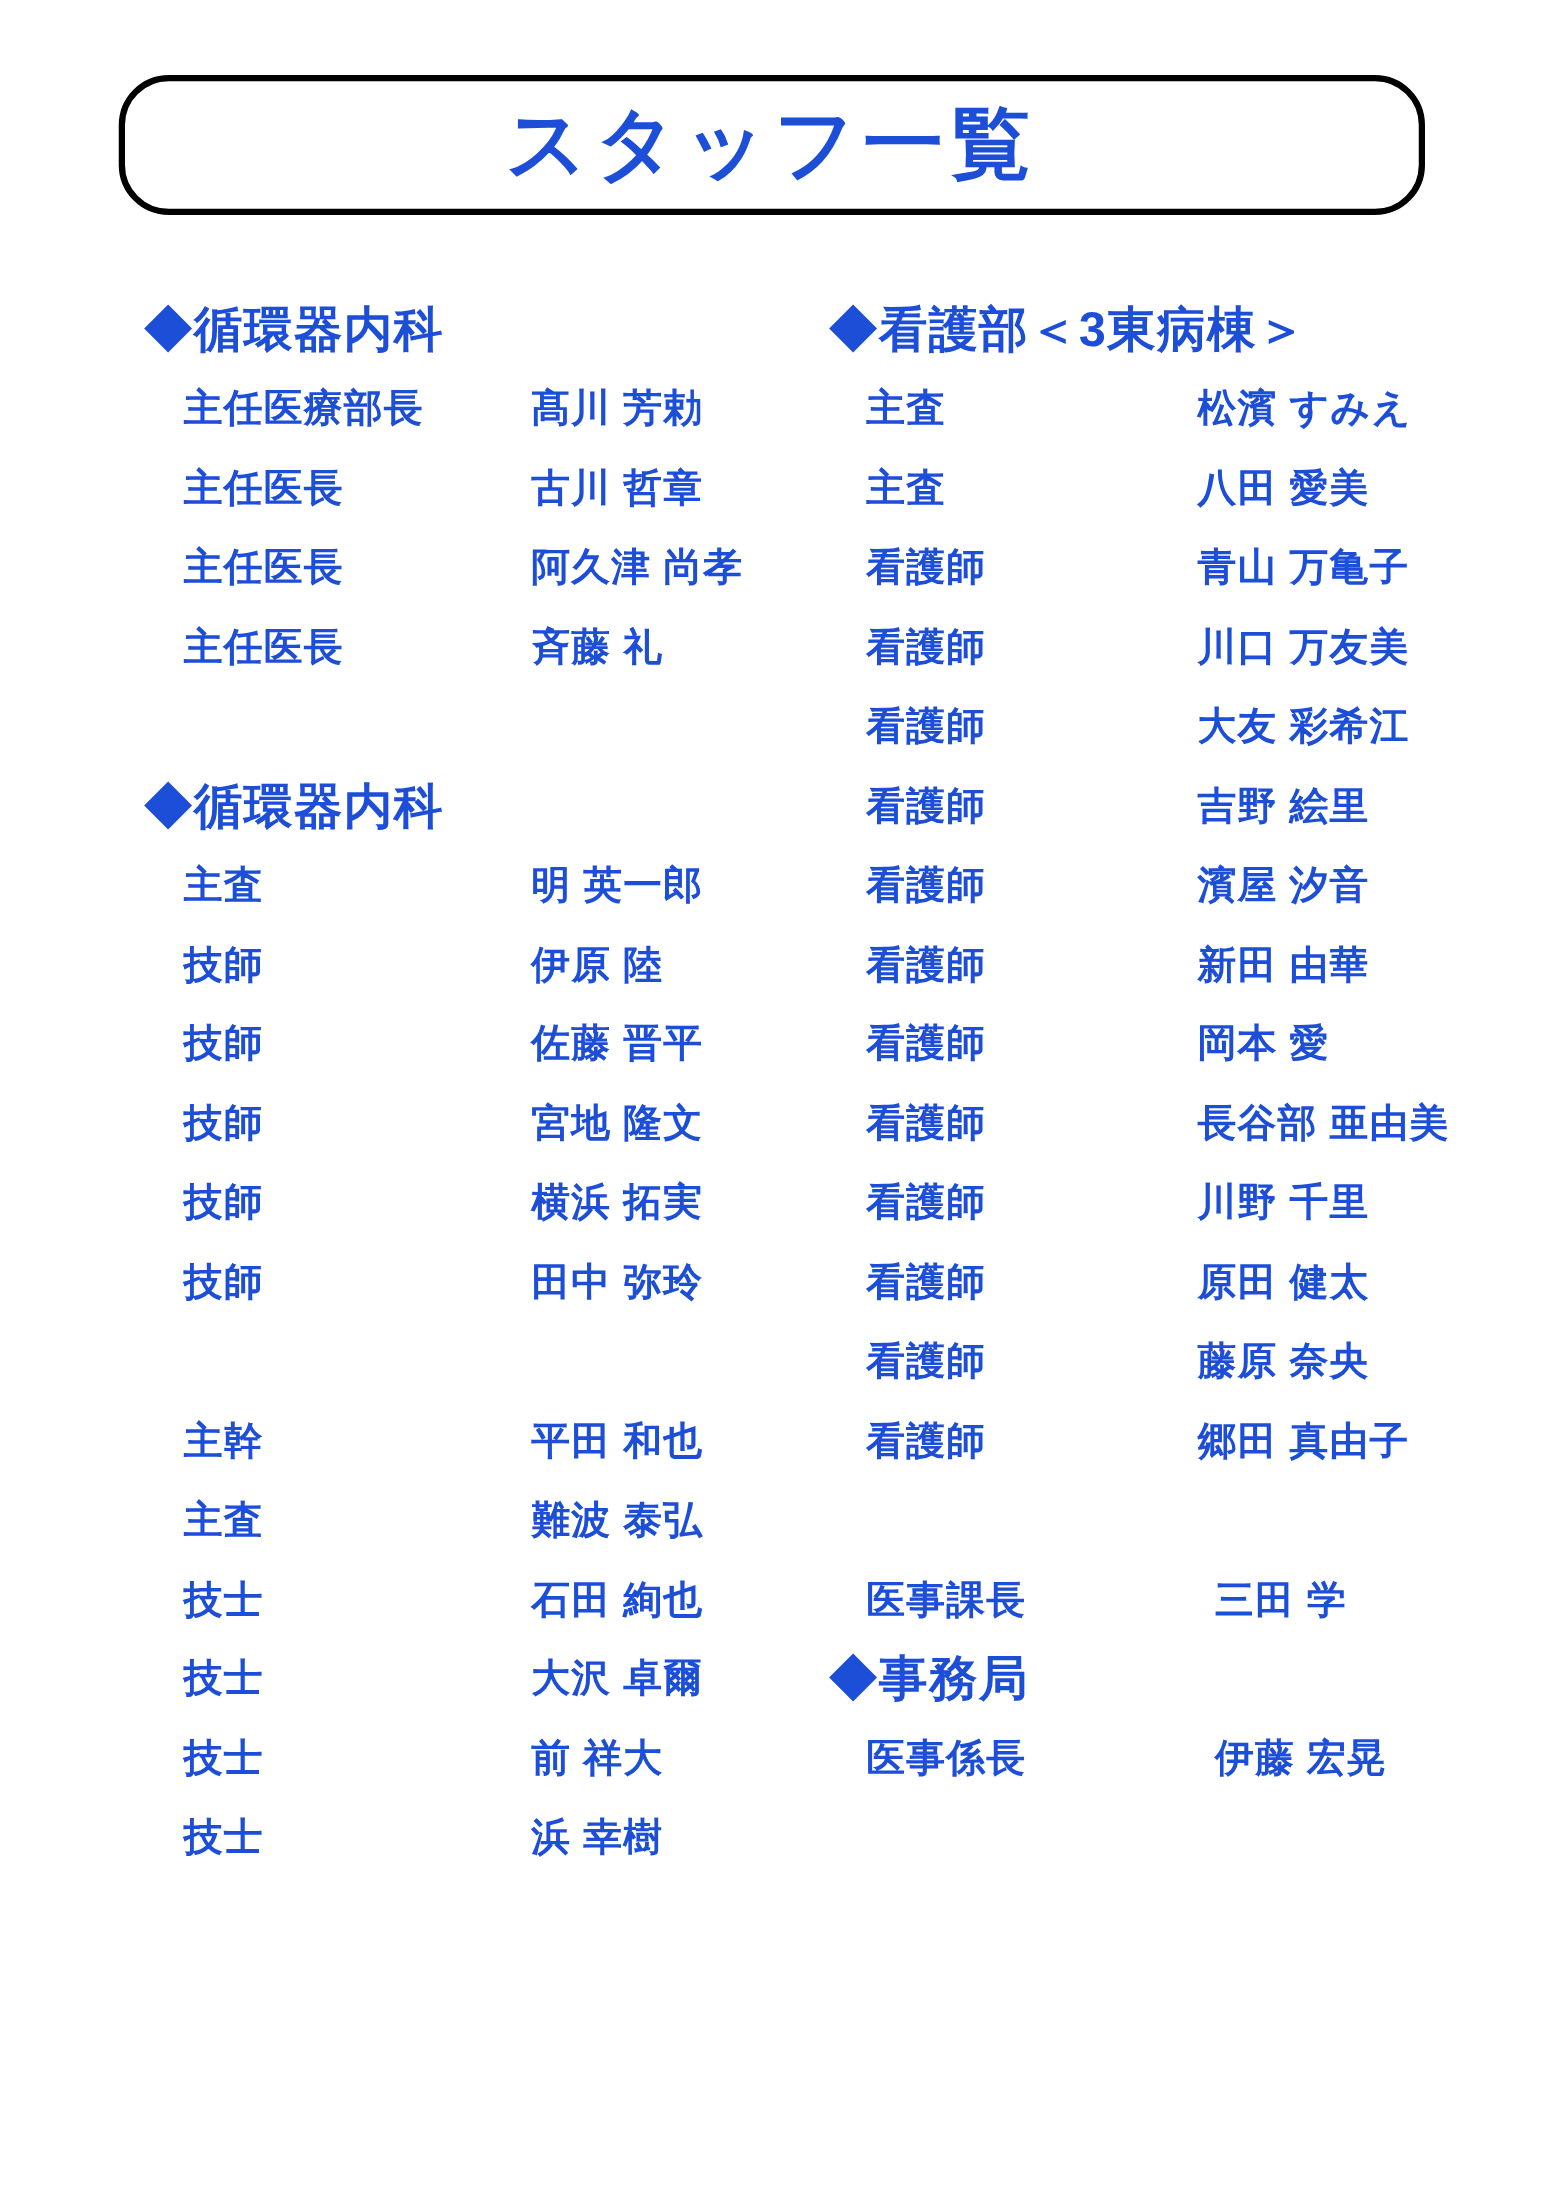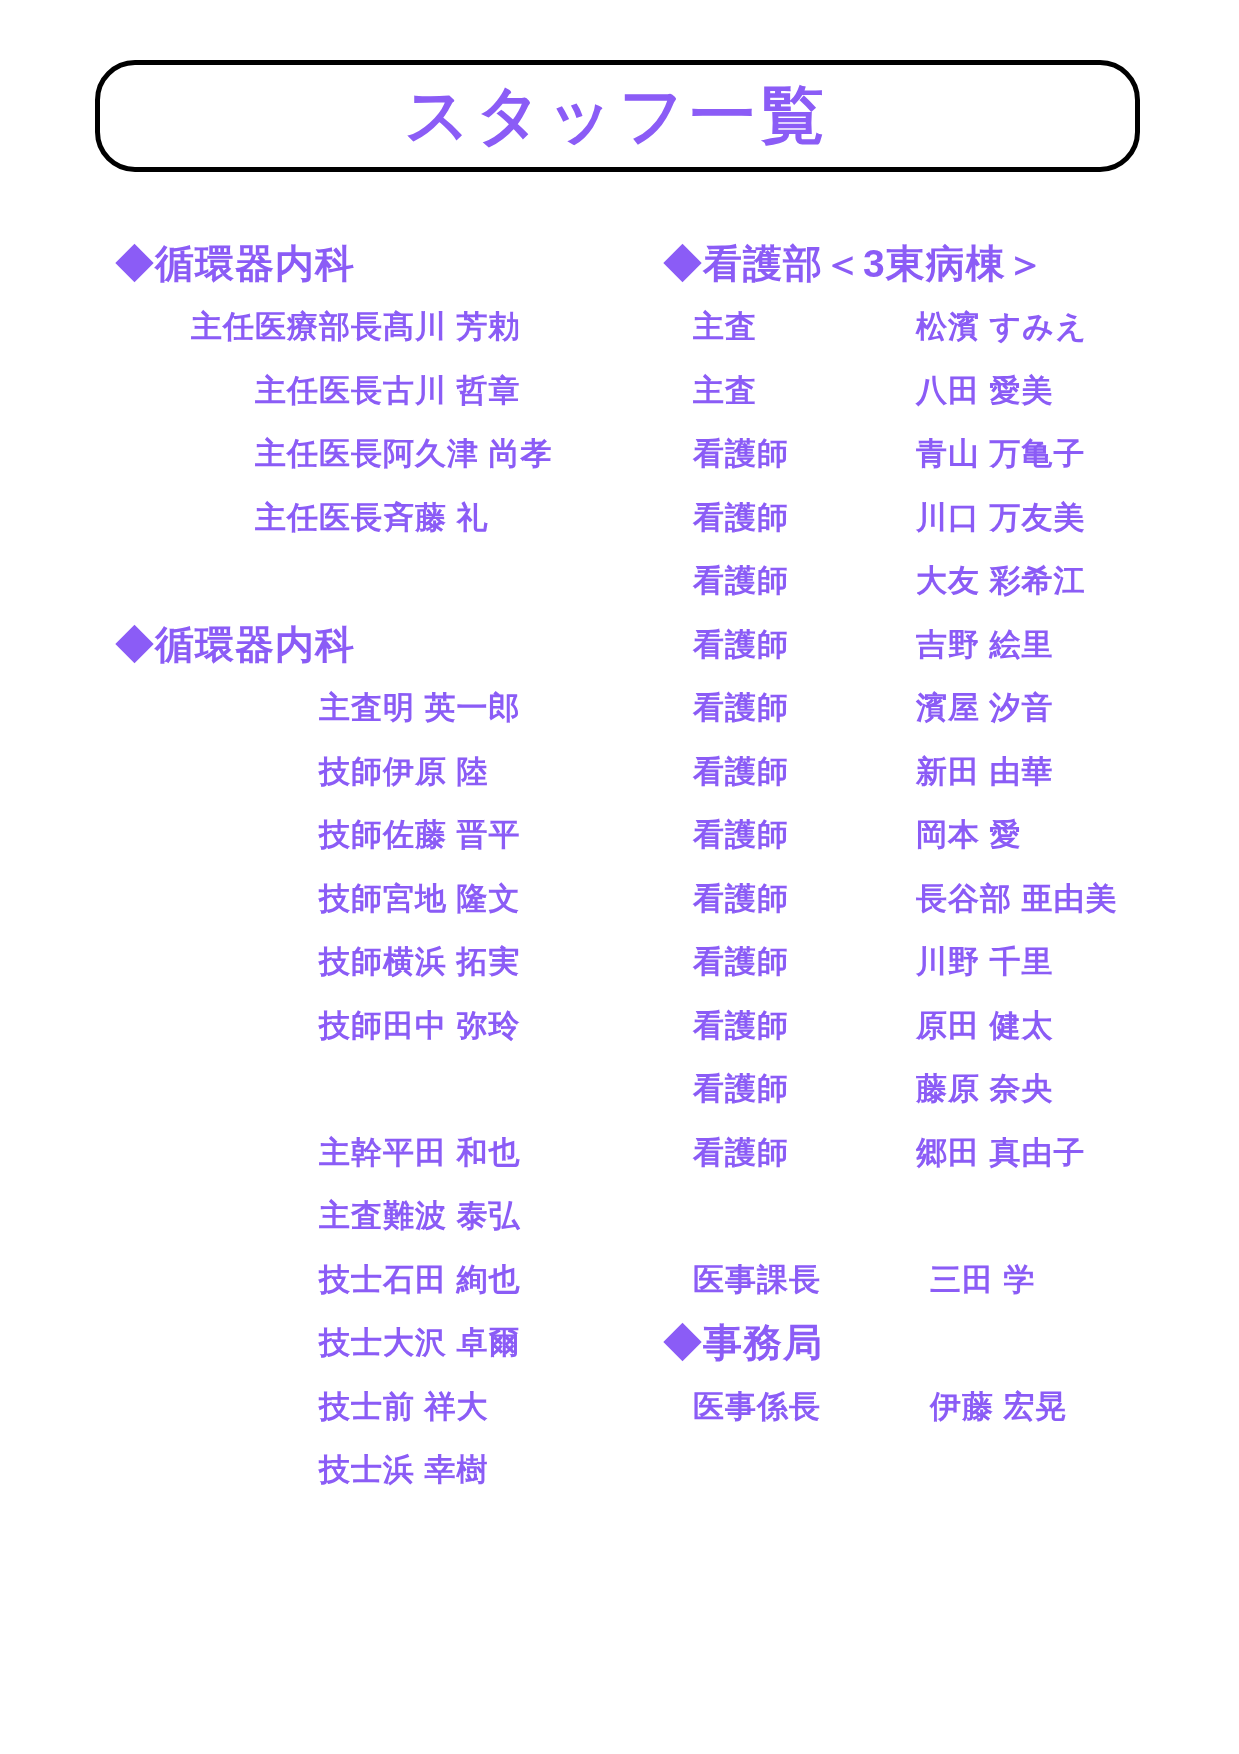--- a/index.html
+++ b/index.html
@@ -1,21 +1,21 @@
 <!DOCTYPE html>
 <html><head>
 <meta charset="utf-8">
 <style>
   html, body { margin: 0; padding: 0; background: #ffffff; }
   .page {
     position: relative;
     width: 1239px;
     height: 1754px;
     background: #ffffff;
-    color: #8b5cf6;
+    color: #1d4ed8;
     font-family: "Liberation Sans", sans-serif;
     overflow: hidden;
   }
   .title-box {
     position: absolute;
     left: 95px;
     top: 60px;
     width: 1045px;
     height: 112px;
     border: 5px solid #000000;
@@ -55,29 +55,30 @@
   .col-right .staff-row { padding-left: 30px; }
   .spacer-row { height: 63.5px; }
 
   .role {
     display: inline-block;
     font-size: 31px;
     font-weight: 700;
     letter-spacing: 1px;
     flex: 0 0 auto;
   }
-  .col-left  .role { width: 236px; text-align: right; }
+  .col-left  .role { width: 236px; }
   .col-right .role { width: 223px; }
   .col-right .section-admin-office .role { width: 237px; }
 
   .name {
     display: inline-block;
     font-size: 31px;
     font-weight: 700;
     letter-spacing: 1px;
+    margin-left: 42px;
   }
 </style>
 </head>
 <body>
 
 <div class="page">
   <div class="title-box">
     <span class="title-text">スタッフ一覧</span>
   </div>
   <div class="col col-left">

